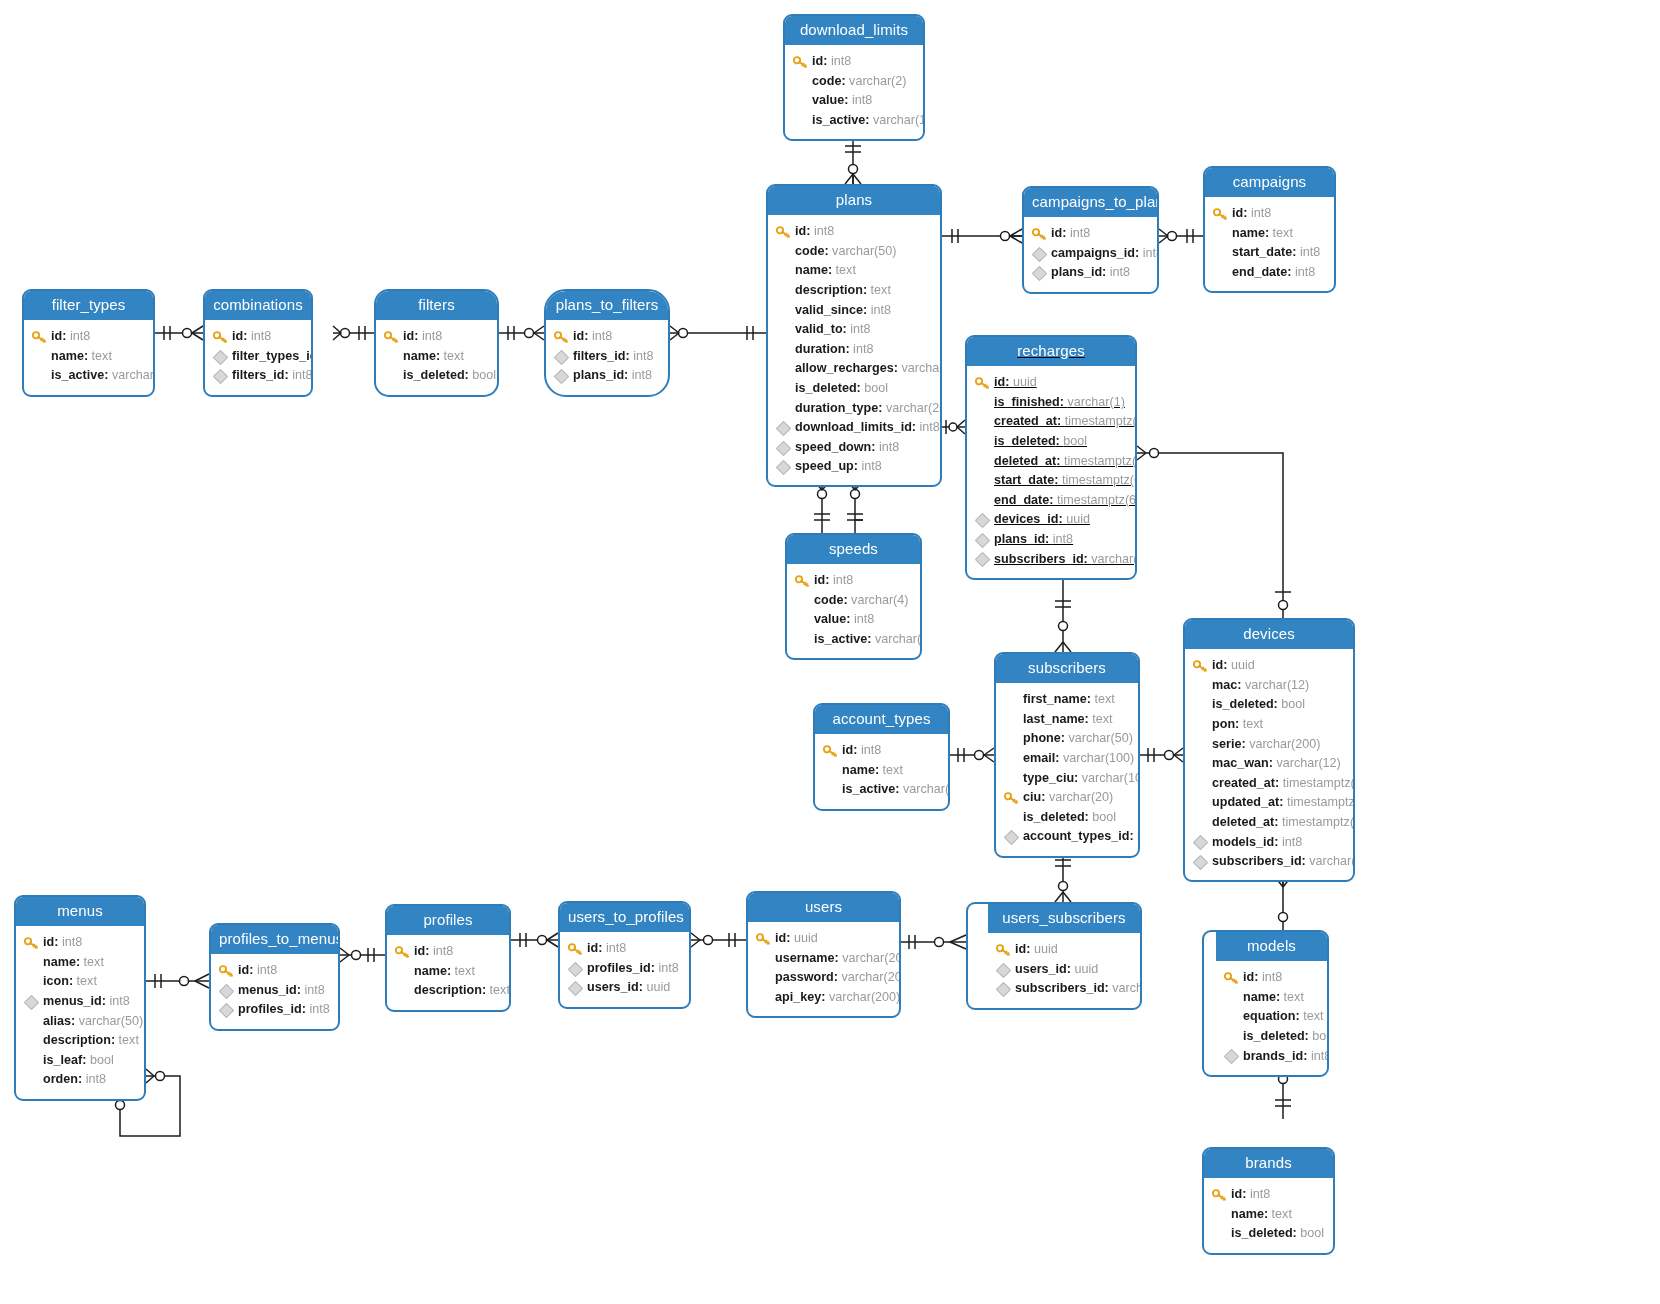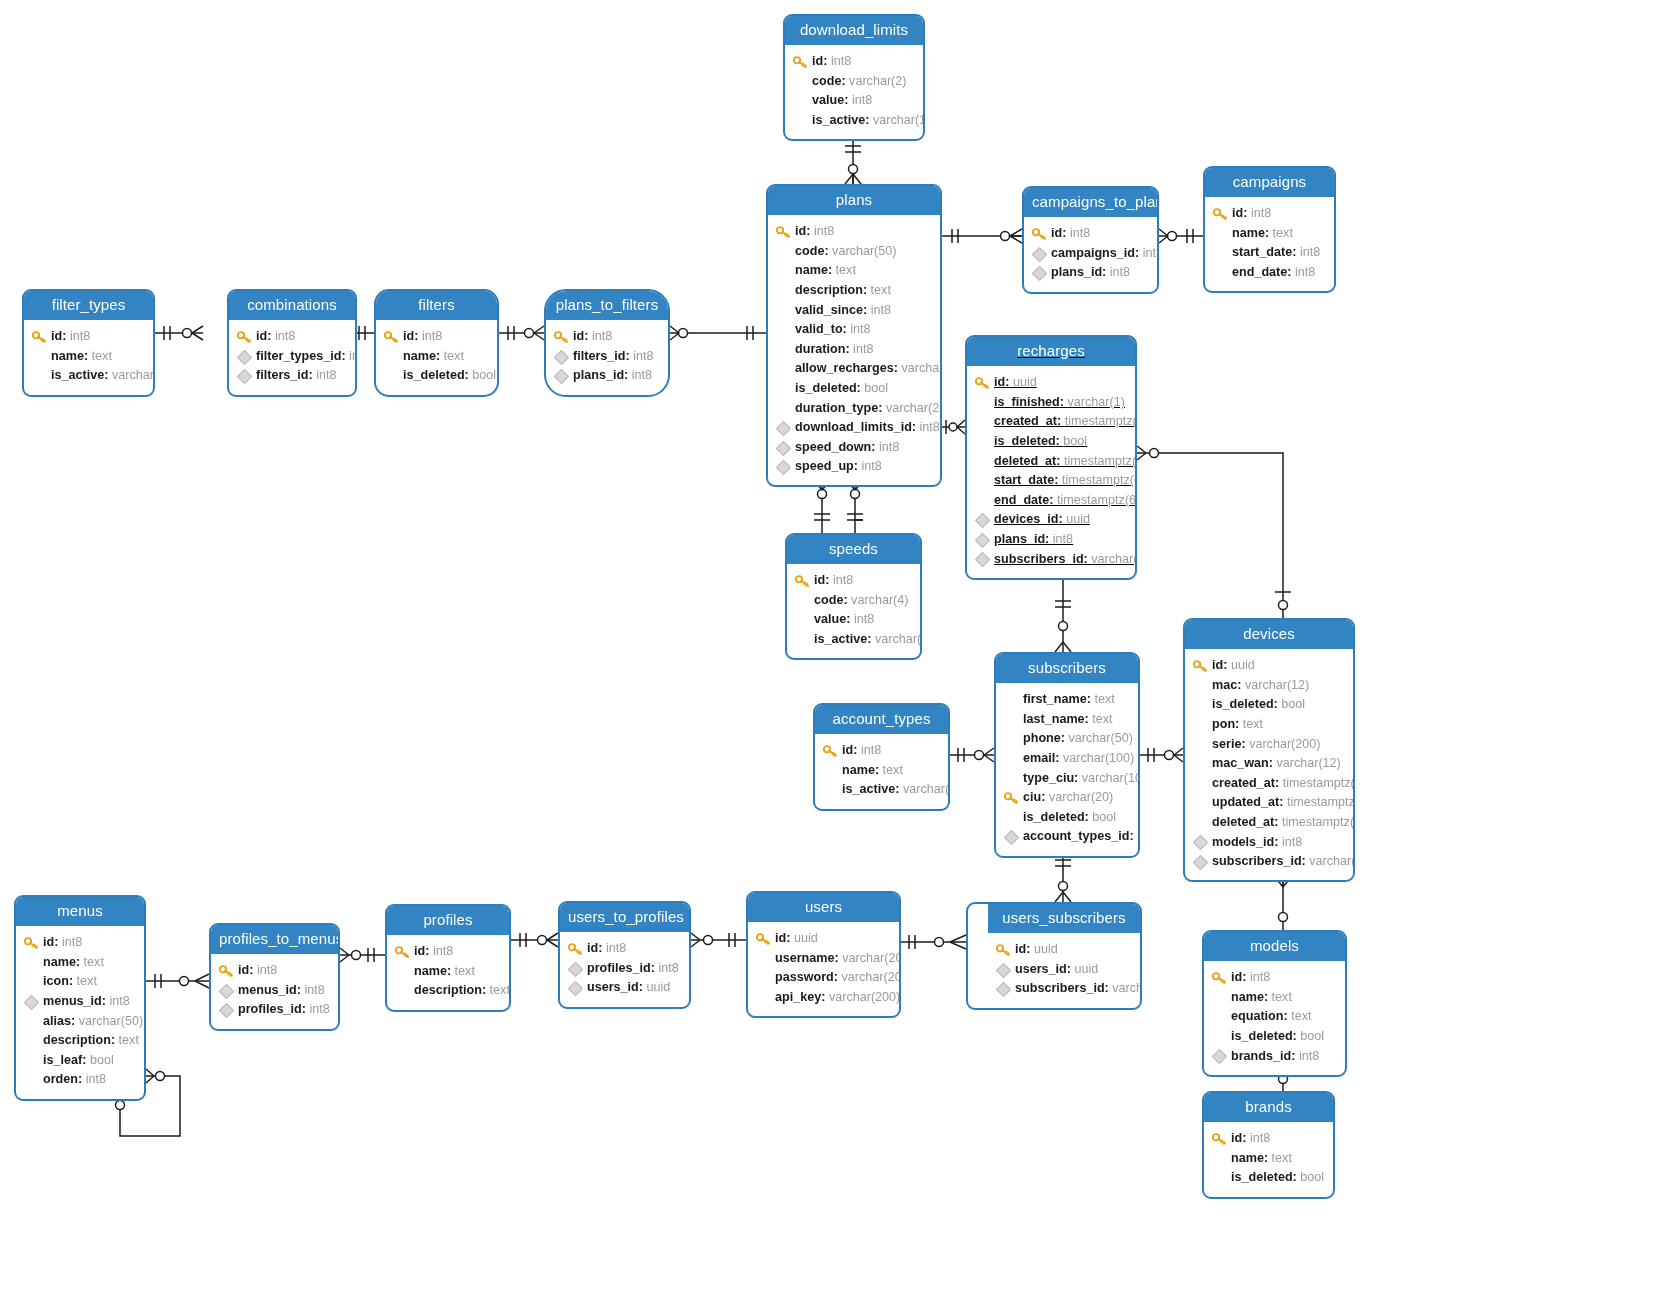--- a/index.html
+++ b/index.html
@@ -508,21 +508,21 @@
             <span class="atype">text</span>
           </div>
           <div class="attr">
             <span class="gutter"></span>
             <span class="aname">is_active</span>
             <span class="colon">:&nbsp;</span>
             <span class="atype">varchar(1)</span>
           </div>
         </div>
       </div>
-      <div class="entity" style="left: 203px; top: 289px; width: 130px; margin-left: 24px;">
+      <div class="entity" style="left: 203px; top: 289px; width: 110px;">
         <div class="ehead">combinations</div>
         <div class="ebody">
           <div class="attr">
             <span class="gutter">
               <span class="ic-key"><svg viewBox="0 0 16 13" width="15" height="12">
                   <circle cx="4.2" cy="4.6" r="3.4" fill="none" stroke="#E8A317" stroke-width="2.1"></circle>
                   <path d="M6.6 6.4 L14 11.6" stroke="#E8A317" stroke-width="2.1" stroke-linecap="round"></path>
                   <path d="M11.3 8.2 L10.0 10.2" stroke="#E8A317" stroke-width="1.9" stroke-linecap="round"></path>
                   <path d="M13.4 9.7 L12.2 11.6" stroke="#E8A317" stroke-width="1.9" stroke-linecap="round"></path>
                 </svg></span>
@@ -1124,21 +1124,21 @@
           <div class="attr">
             <span class="gutter">
               <span class="ic-fk"></span>
             </span>
             <span class="aname">subscribers_id</span>
             <span class="colon">:&nbsp;</span>
             <span class="atype">varchar(20)</span>
           </div>
         </div>
       </div>
-      <div class="entity" style="left: 1202px; top: 930px; width: 145px;">
+      <div class="entity" style="left: 1202px; top: 930px; width: 127px; padding-left: 12px;">
         <div class="ehead">models</div>
         <div class="ebody">
           <div class="attr">
             <span class="gutter">
               <span class="ic-key"><svg viewBox="0 0 16 13" width="15" height="12">
                   <circle cx="4.2" cy="4.6" r="3.4" fill="none" stroke="#E8A317" stroke-width="2.1"></circle>
                   <path d="M6.6 6.4 L14 11.6" stroke="#E8A317" stroke-width="2.1" stroke-linecap="round"></path>
                   <path d="M11.3 8.2 L10.0 10.2" stroke="#E8A317" stroke-width="1.9" stroke-linecap="round"></path>
                   <path d="M13.4 9.7 L12.2 11.6" stroke="#E8A317" stroke-width="1.9" stroke-linecap="round"></path>
                 </svg></span>
@@ -1168,21 +1168,21 @@
           <div class="attr">
             <span class="gutter">
               <span class="ic-fk"></span>
             </span>
             <span class="aname">brands_id</span>
             <span class="colon">:&nbsp;</span>
             <span class="atype">int8</span>
           </div>
         </div>
       </div>
-      <div class="entity" style="left: 1202px; top: 1091px; width: 133px;">
+      <div class="entity" style="left: 1202px; top: 1147px; width: 133px;">
         <div class="ehead">brands</div>
         <div class="ebody">
           <div class="attr">
             <span class="gutter">
               <span class="ic-key"><svg viewBox="0 0 16 13" width="15" height="12">
                   <circle cx="4.2" cy="4.6" r="3.4" fill="none" stroke="#E8A317" stroke-width="2.1"></circle>
                   <path d="M6.6 6.4 L14 11.6" stroke="#E8A317" stroke-width="2.1" stroke-linecap="round"></path>
                   <path d="M11.3 8.2 L10.0 10.2" stroke="#E8A317" stroke-width="1.9" stroke-linecap="round"></path>
                   <path d="M13.4 9.7 L12.2 11.6" stroke="#E8A317" stroke-width="1.9" stroke-linecap="round"></path>
                 </svg></span>

